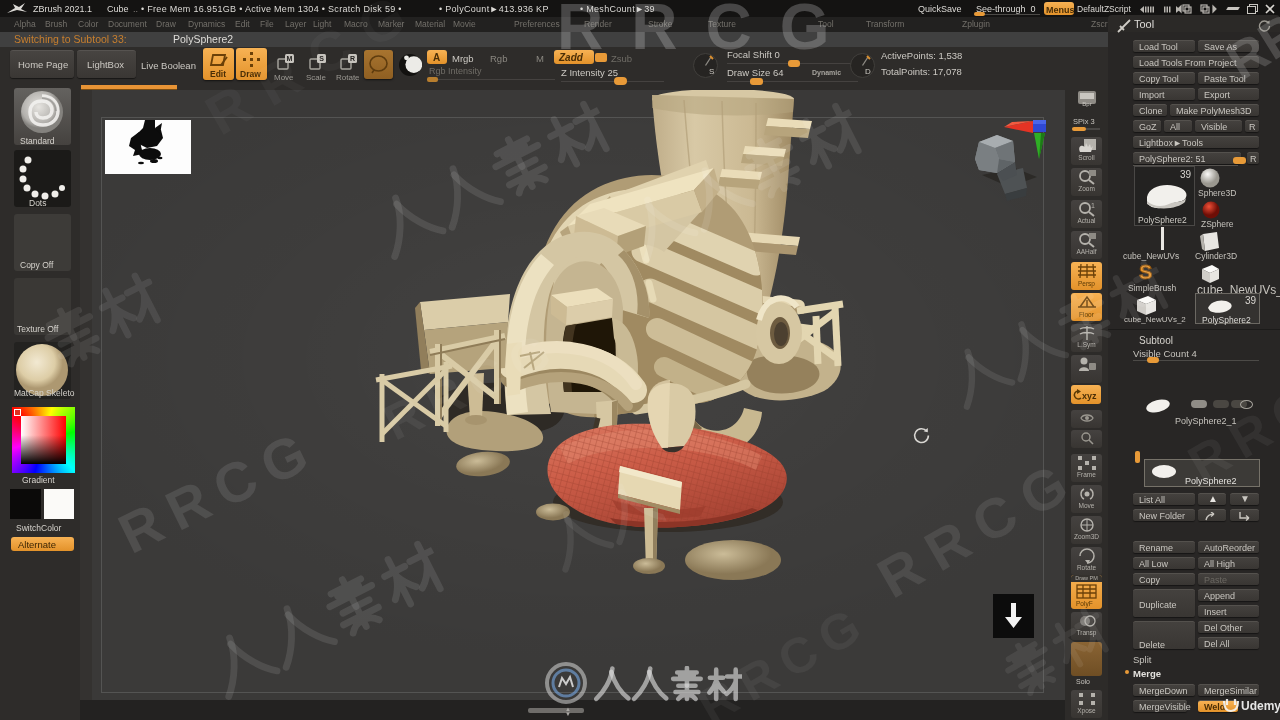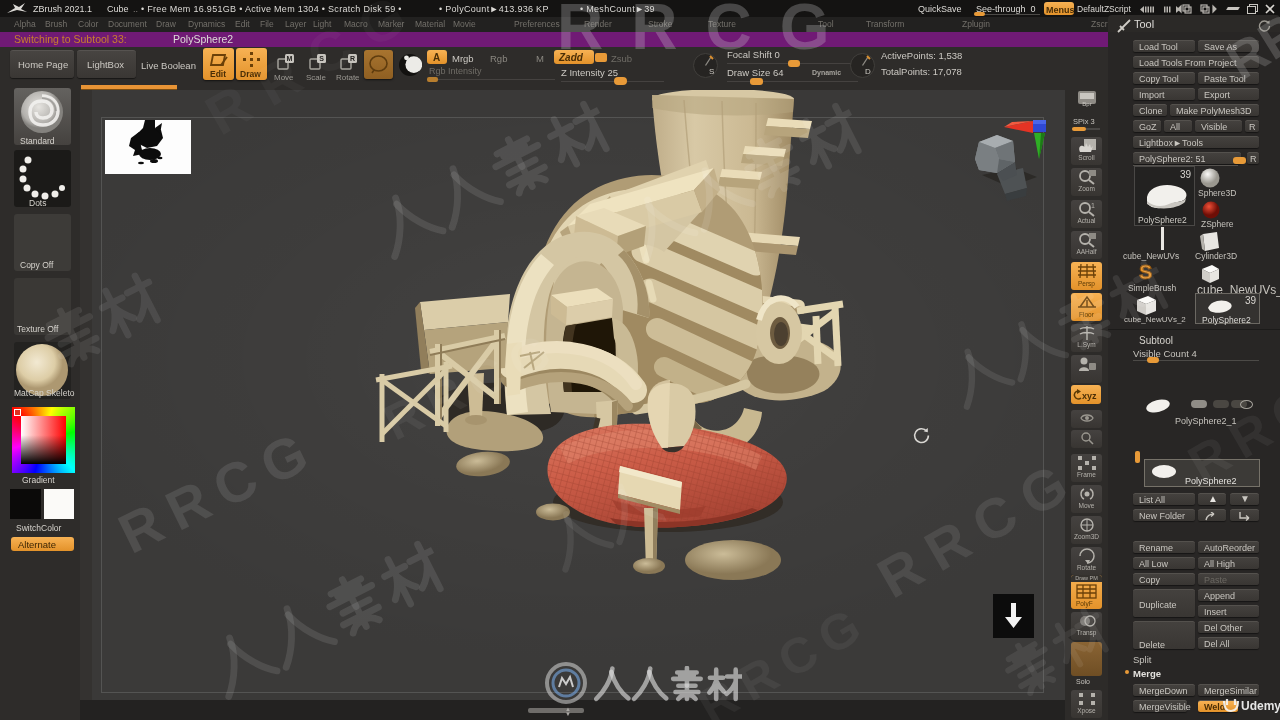--- a/index.html
+++ b/index.html
@@ -1,20 +1,20 @@
 <!DOCTYPE html>
 <html><head>
 <meta charset="utf-8">
 <style>
 *{margin:0;padding:0;box-sizing:border-box;font-family:"Liberation Sans",sans-serif;}
 html,body{width:1280px;height:720px;overflow:hidden;background:#2d2b29;position:relative;}
 .abs{position:absolute;}
 #titlebar{left:0;top:0;width:1280px;height:17px;background:#141312;color:#dddbd7;font-size:11px;}
 #menurow{left:0;top:17px;width:1280px;height:15px;background:#222120;color:#73706a;font-size:8.5px;}
-#statusrow{left:0;top:32px;width:1280px;height:15px;background:#701a75;font-size:10.5px;}
+#statusrow{left:0;top:32px;width:1280px;height:15px;background:#404040;font-size:10.5px;}
 #toolbarrow{left:0;top:47px;width:1280px;height:43px;background:#2e2c2a;}
 #leftshelf{left:0;top:90px;width:80px;height:630px;background:#2e2c2a;}
 #centerarea{left:92px;top:90px;width:973px;height:610px;background:#3a3938;}
 #canvas{position:absolute;left:9px;top:27px;width:943px;height:576px;background:#3e3d3c;border:1px solid #545453;}
 #bottombar{left:80px;top:700px;width:985px;height:20px;background:#232221;}
 #rightstrip{left:1065px;top:90px;width:43px;height:630px;background:#2d2b29;}
 #rightpanel{left:1108px;top:32px;width:172px;height:688px;background:#282625;}
 .btn{position:absolute;background:linear-gradient(#474441,#3a3734);border-radius:3px;border-top:1px solid #565350;box-shadow:0 1px 1px rgba(0,0,0,.5);color:#ccc9c3;font-size:9.5px;line-height:1;}
 .btn .tx{position:absolute;left:6px;top:50%;transform:translateY(-50%);white-space:nowrap;}
 .obtn{position:absolute;background:linear-gradient(#f7b254,#e3922a);border-radius:3px;color:#4a2e06;font-weight:bold;}

